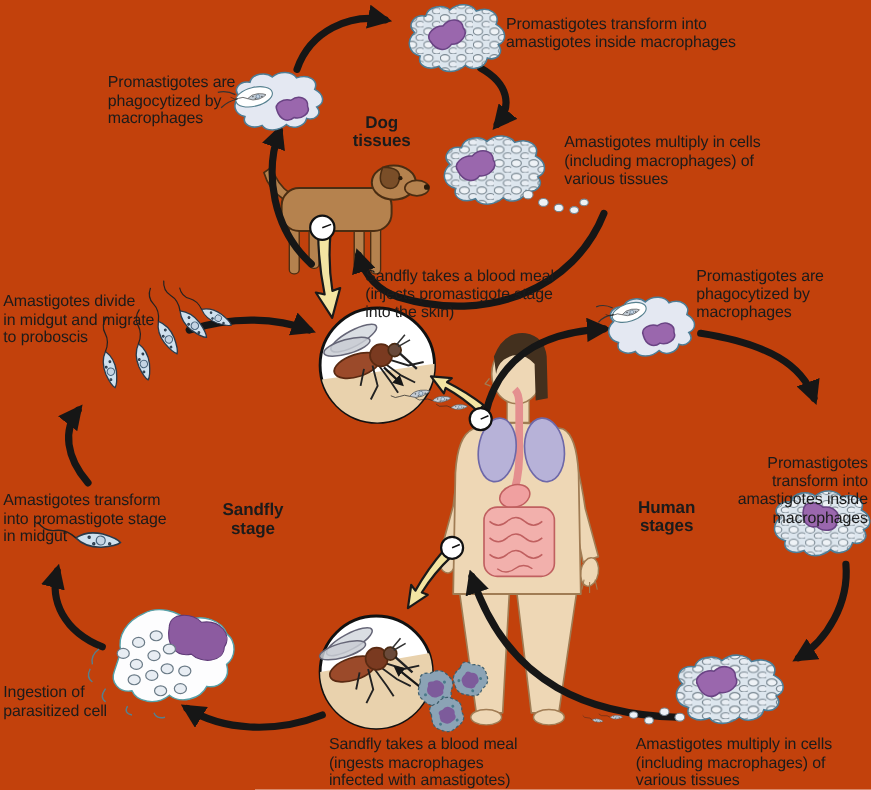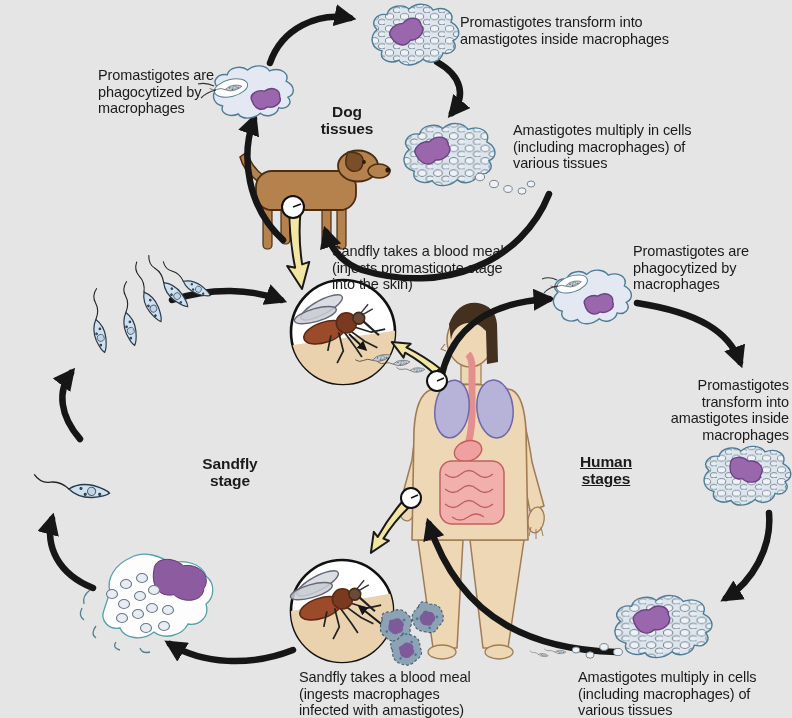--- a/index.html
+++ b/index.html
@@ -1,23 +1,23 @@
 <!DOCTYPE html>
 <html><head>
 <meta charset="utf-8">
 <style>
   html,body{margin:0;padding:0;background:#fff;}
-  #canvas{position:relative;width:792px;height:718px;background:#e5e5e5;overflow:hidden;
+  #canvas{position:relative;width:792px;height:718px;background:#c2410c;overflow:hidden;
           font-family:"Liberation Sans",sans-serif;}
   #art{position:absolute;left:0;top:0;}
   .lbl{position:absolute;font-size:14.5px;line-height:1.14;color:#1b1b1b;
        white-space:pre-line;letter-spacing:-0.1px;}
   .stage{font-weight:700;font-size:15.5px;text-align:center;line-height:1.1;}
   .ctr{}
-  .rt{text-align:right;}
+  .rt{text-align:right;margin-top:36px;}
 </style>
 </head>
 <body>
 
 <div id="canvas">
 
 <svg id="art" width="792" height="718" viewBox="0 0 792 718">
 <defs>
   <marker id="ah" viewBox="0 0 10 10" refX="7" refY="5" markerWidth="3.4" markerHeight="3.4" orient="auto-start-reverse">
     <path d="M0,0 L10,5 L0,10 z" fill="#161616"></path>
@@ -259,31 +259,39 @@
 phagocytized by
 macrophages</div>
 <div class="lbl stage" style="left:310px;top:103px;width:74px;">Dog
 tissues</div>
 <div class="lbl" style="left:513px;top:122px;width:210px;">Amastigotes multiply in cells
 (including macrophages) of
 various tissues</div>
 <div class="lbl ctr" style="left:332px;top:243px;width:190px;">Sandfly takes a blood meal
 (injects promastigote stage
 into the skin)</div>
+<div class="lbl" style="left:3px;top:266px;width:160px;">Amastigotes divide
+in midgut and migrate
+to proboscis</div>
 <div class="lbl" style="left:633px;top:243px;width:140px;">Promastigotes are
 phagocytized by
 macrophages</div>
 <div class="lbl rt" style="left:655px;top:377px;width:134px;">Promastigotes
 transform into
 amastigotes inside
 macrophages</div>
+<div class="lbl" style="left:3px;top:447px;width:175px;">Amastigotes transform
+into promastigote stage
+in midgut</div>
 <div class="lbl stage" style="left:192px;top:455px;width:76px;">Sandfly
 stage</div>
-<div class="lbl stage" style="left:568px;top:453px;width:76px;text-decoration:underline;">Human
+<div class="lbl stage" style="left:568px;top:453px;width:76px;">Human
 stages</div>
+<div class="lbl" style="left:3px;top:622px;width:120px;">Ingestion of
+parasitized cell</div>
 <div class="lbl ctr" style="left:299px;top:669px;width:216px;">Sandfly takes a blood meal
 (ingests macrophages
 infected with amastigotes)</div>
 <div class="lbl" style="left:578px;top:669px;width:212px;">Amastigotes multiply in cells
 (including macrophages) of
 various tissues</div>
 
 </div>
 
 </body></html>

